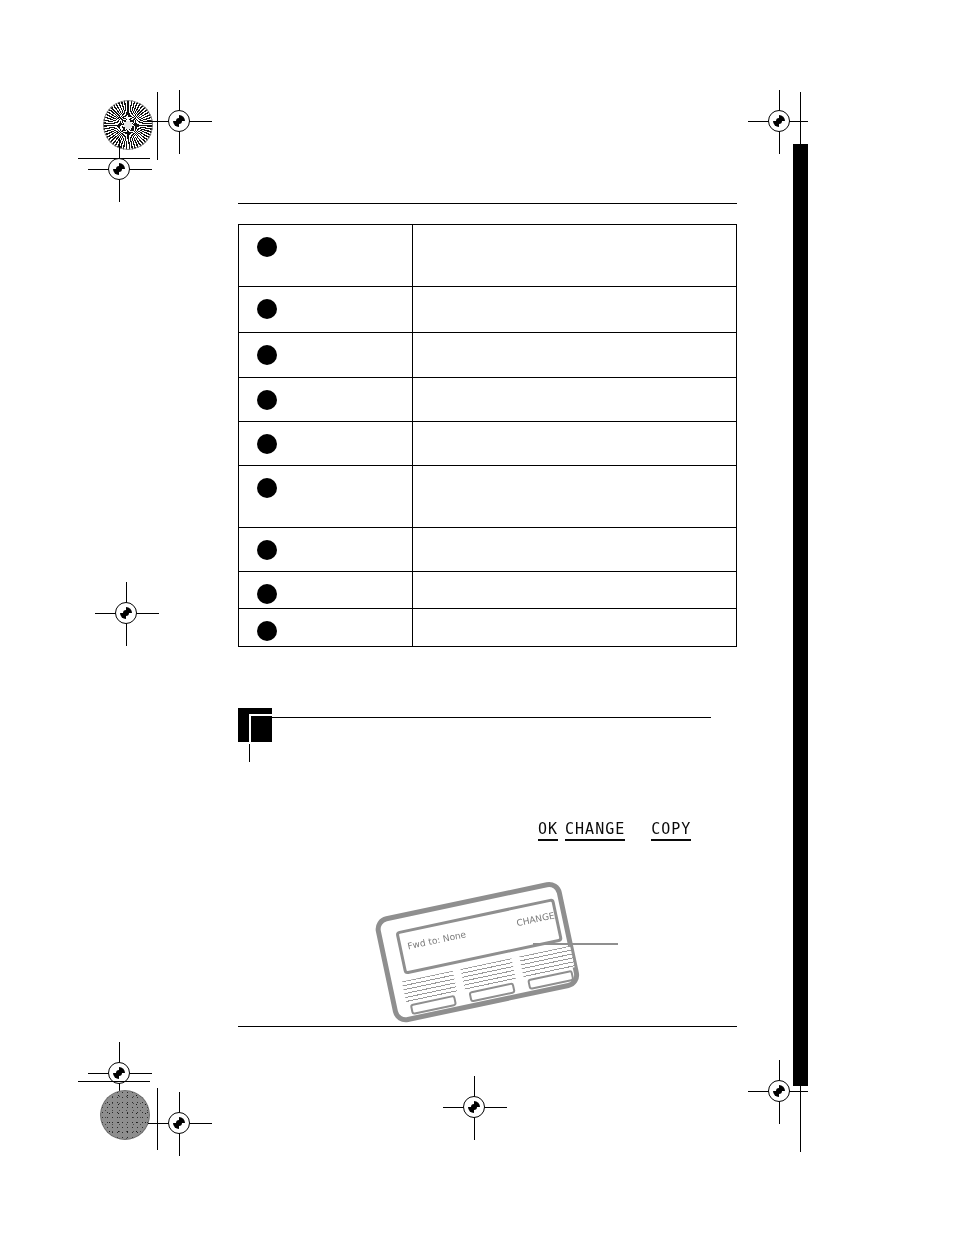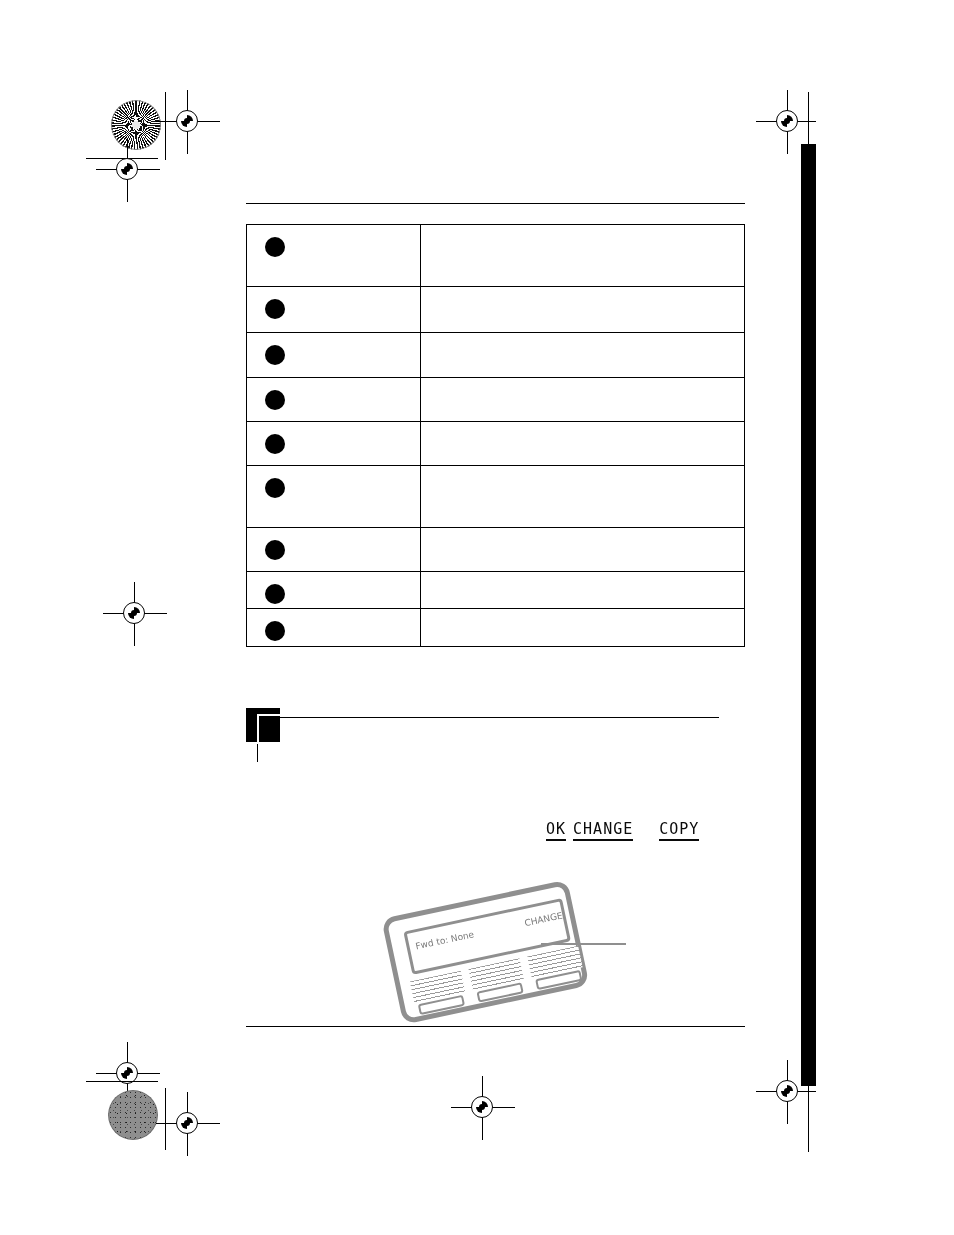--- a/index.html
+++ b/index.html
@@ -12,21 +12,20 @@
     font-family: "Liberation Sans", sans-serif;
     -webkit-font-smoothing: antialiased;
   }
 
   #page {
     position: relative;
     width: 808px;
     height: 1235px;
     background: #ffffff;
     overflow: hidden;
-    margin-left: 8px;
   }
 
   
   .regmark {
     position: absolute;
     width: 64px;
     height: 64px;
     pointer-events: none;
   }
   .regmark .h,

